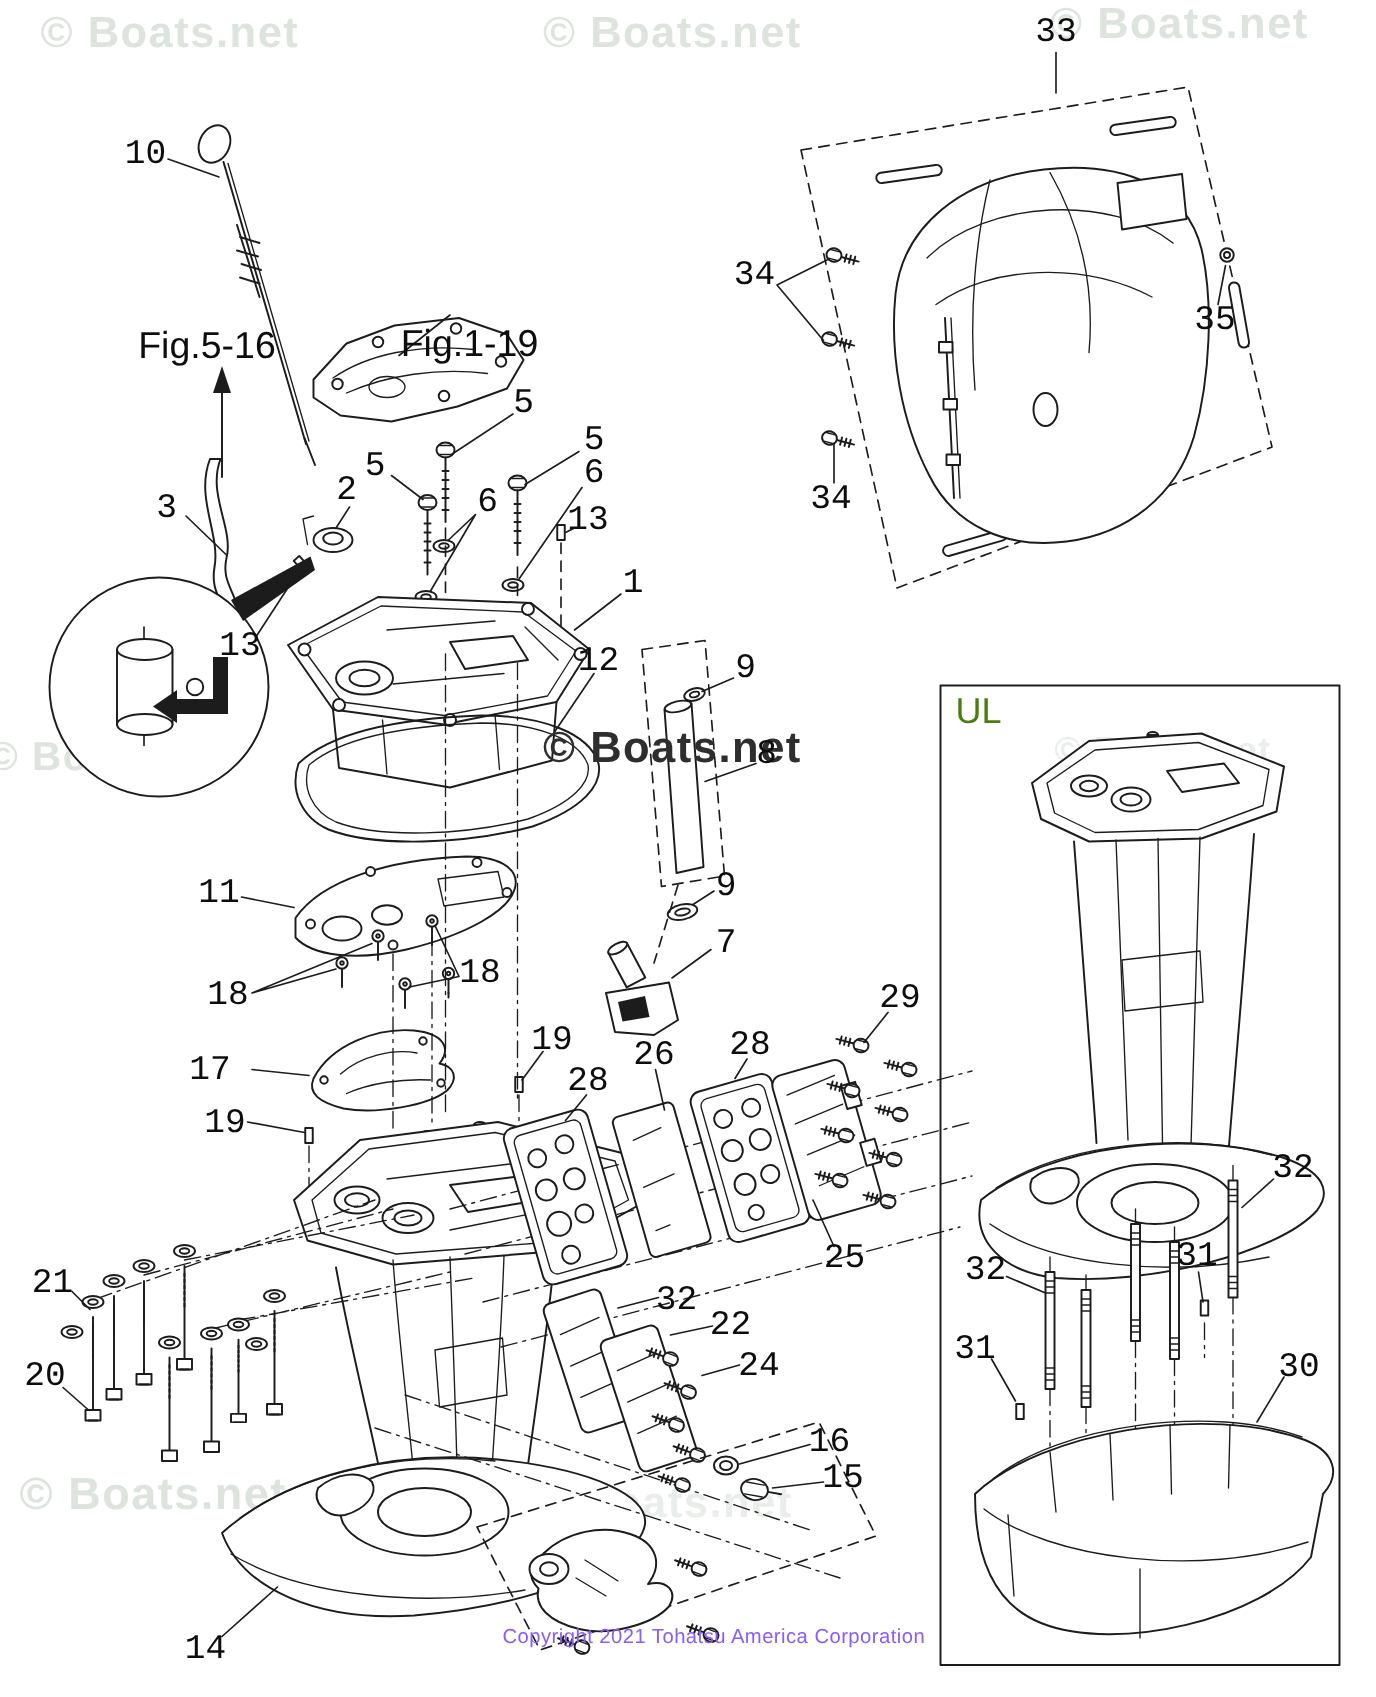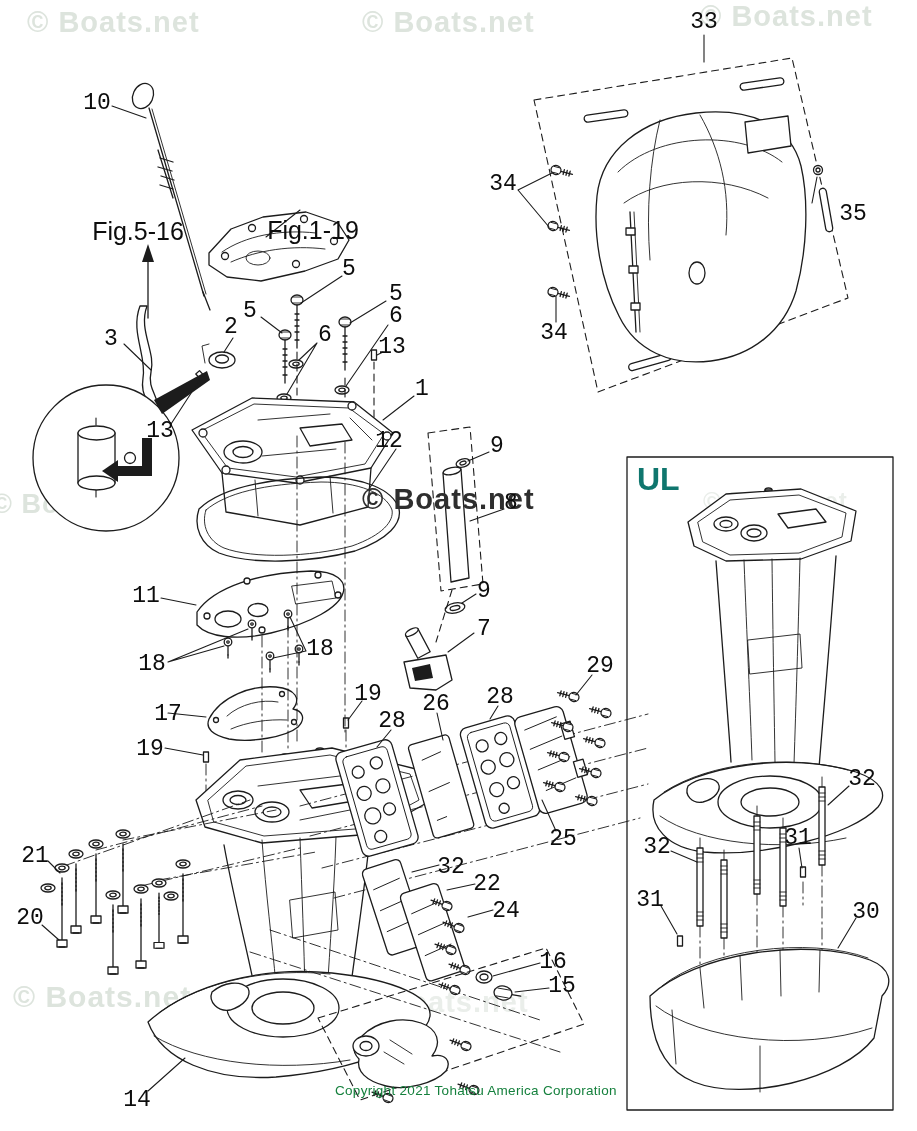--- a/index.html
+++ b/index.html
@@ -9,22 +9,22 @@
   #art{position:absolute;left:0;top:0;z-index:2;}
   #wm-under{z-index:1;}
   #wm-over{z-index:3;}
   #callouts{z-index:4;}
   .wm{position:absolute;white-space:nowrap;letter-spacing:1px;font-weight:600;
       font-family:"Liberation Sans",sans-serif;}
   .callout{position:absolute;transform:translate(-50%,-50%);font-size:23px;color:#0d0d0d;
            line-height:1;font-family:Liberation Mono, monospace;}
   .figref{position:absolute;transform:translate(-50%,-50%);font-size:25px;color:#0d0d0d;
           z-index:4;white-space:nowrap;}
-  .ul-label{position:absolute;left:637px;top:461px;font-size:32px;font-weight:bold;
-            color:#0f766e;z-index:4;}
+  .ul-label{position:absolute;left:637px;top:461px;font-size:24px;font-weight:normal;
+            color:#4d7c0f;z-index:4;}
   .copyright{position:absolute;left:335px;top:1083px;font-size:13.5px;z-index:4;
              letter-spacing:.3px;}
   
   #art *{stroke:#1c1c1c;stroke-width:1.3;fill:none;stroke-linejoin:round;stroke-linecap:round;}
   #art .fw{fill:#ffffff;}
   #art .fd{fill:#1c1c1c;stroke:none;}
   #art .thin{stroke-width:.9;}
   #art .dash{stroke-dasharray:7 5;stroke-width:1.1;}
   #art .dd{stroke-dasharray:11 4 2 4;stroke-width:.9;}
   #art .ldr path{stroke-width:1.1;}
@@ -467,27 +467,27 @@
       <span class="callout" style="left: 396px; top: 294px;">5</span>
       <span class="callout" style="left: 250px; top: 311px;">5</span>
       <span class="callout" style="left: 396px; top: 316px;">6</span>
       <span class="callout" style="left: 325px; top: 335px;">6</span>
       <span class="callout" style="left: 484px; top: 629px;">7</span>
       <span class="callout" style="left: 511px; top: 503px;">8</span>
       <span class="callout" style="left: 497px; top: 446px;">9</span>
       <span class="callout" style="left: 484px; top: 591px;">9</span>
       <span class="callout" style="left: 97px; top: 103px; text-align: right;">10</span>
       <span class="callout" style="left: 146px; top: 596px;">11</span>
-      <span class="callout" style="left: 389px; top: 441px;">12</span>
+      <span class="callout" style="left: 399px; top: 441px;">12</span>
       <span class="callout" style="left: 392px; top: 347px;">13</span>
       <span class="callout" style="left: 160px; top: 431px;">13</span>
       <span class="callout" style="left: 137px; top: 1100px;">14</span>
       <span class="callout" style="left: 562px; top: 986px;">15</span>
       <span class="callout" style="left: 553px; top: 962px;">16</span>
-      <span class="callout" style="left: 168px; top: 714px; text-align: right;">17</span>
+      <span class="callout" style="left: 140px; top: 714px; text-align: right;">17</span>
       <span class="callout" style="left: 152px; top: 664px;">18</span>
       <span class="callout" style="left: 320px; top: 649px;">18</span>
       <span class="callout" style="left: 368px; top: 694px;">19</span>
       <span class="callout" style="left: 150px; top: 749px;">19</span>
       <span class="callout" style="left: 30px; top: 918px;">20</span>
       <span class="callout" style="left: 35px; top: 856px;">21</span>
       <span class="callout" style="left: 487px; top: 884px;">22</span>
       <span class="callout" style="left: 451px; top: 867px;">32</span>
       <span class="callout" style="left: 506px; top: 911px;">24</span>
       <span class="callout" style="left: 563px; top: 839px;">25</span>
@@ -496,21 +496,21 @@
       <span class="callout" style="left: 500px; top: 697px;">28</span>
       <span class="callout" style="left: 600px; top: 666px;">29</span>
       <span class="callout" style="left: 866px; top: 912px;">30</span>
       <span class="callout" style="left: 798px; top: 838px;">31</span>
       <span class="callout" style="left: 650px; top: 900px;">31</span>
       <span class="callout" style="left: 862px; top: 779px;">32</span>
       <span class="callout" style="left: 657px; top: 847px;">32</span>
       <span class="callout" style="left: 704px; top: 22px;">33</span>
       <span class="callout" style="left: 503px; top: 184px;">34</span>
       <span class="callout" style="left: 554px; top: 333px;">34</span>
-      <span class="callout" style="left: 810px; top: 214px; margin-left: 43px;">35</span>
+      <span class="callout" style="left: 810px; top: 214px;">35</span>
     </div>
 
   <div class="figref" style="left:313px;top:201px;margin-top:29px;">Fig.1-19</div>
   <div class="figref" style="left:138px;top:231px;">Fig.5-16</div>
   <div class="ul-label">UL</div>
-  <div class="copyright" style="color: #15803d;">Copyright 2021 Tohatsu America Corporation</div>
+  <div class="copyright" style="color: #8b5cf6;">Copyright 2021 Tohatsu America Corporation</div>
 
 </div>
 
 </body></html>

